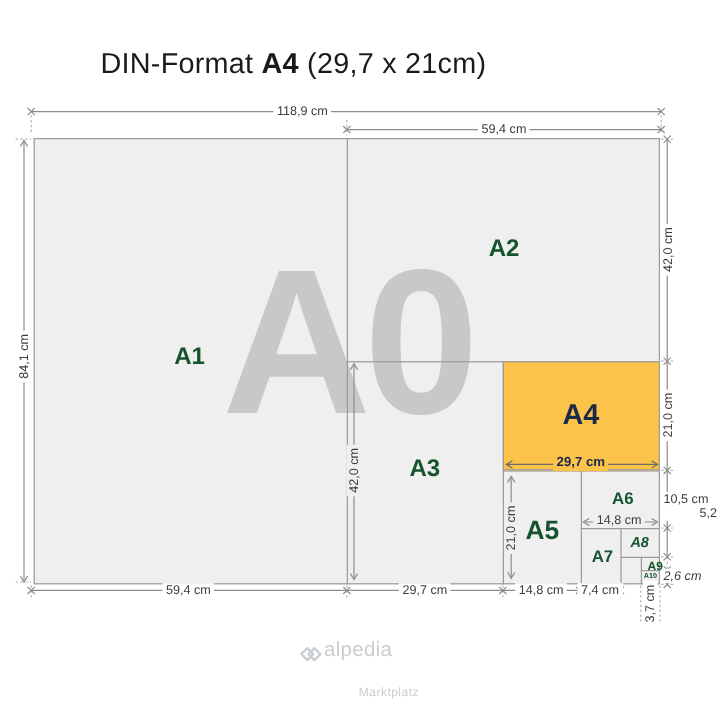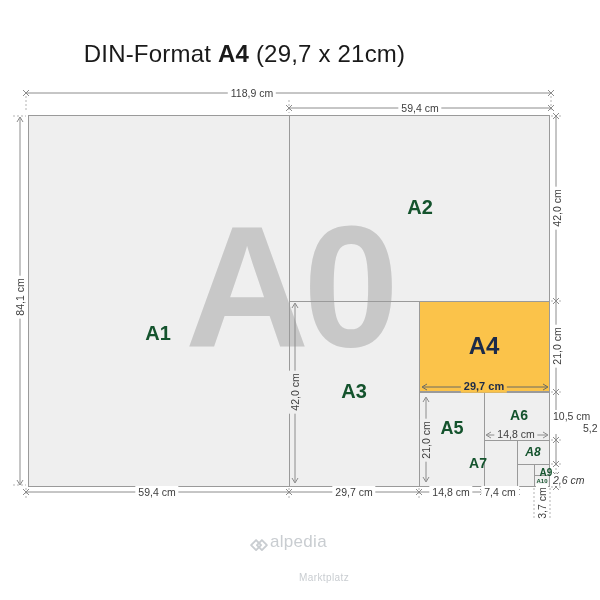--- a/index.html
+++ b/index.html
@@ -140,27 +140,27 @@
 <span class="dim" style="left:157px;top:492px;">59,4 cm</span>
 <span class="dim" style="left:354px;top:492px;">29,7 cm</span>
 <span class="dim" style="left:451px;top:492px;">14,8 cm</span>
 <span class="dim" style="left:500px;top:492px;">7,4 cm</span>
 <span class="dim rot" style="left:542px;top:503px;">3,7 cm</span>
 <span class="dim rot onpaper" style="left:295px;top:392px;">42,0 cm</span>
 <span class="dim rot onpaper" style="left:426px;top:440px;">21,0 cm</span>
 <span class="dim onorange" style="left:484px;top:386px;">29,7 cm</span>
 <span class="dim onpaper" style="left:516px;top:434px;">14,8 cm</span>
 
-<span class="fmt" style="left:158px;top:297px;font-size:20px;margin-top:36px;">A1</span>
+<span class="fmt" style="left:158px;top:297px;font-size:20px;">A1</span>
 <span class="fmt" style="left:420px;top:207px;font-size:20px;">A2</span>
 <span class="fmt" style="left:354px;top:391px;font-size:20px;">A3</span>
 <span class="fmt" style="left:484px;top:346px;font-size:24px;color:#1b2a49;">A4</span>
-<span class="fmt" style="left:452px;top:428px;font-size:18px;text-align:center;">A5</span>
+<span class="fmt" style="left:452px;top:442px;font-size:22px;text-align:center;">A5</span>
 <span class="fmt" style="left:519px;top:415px;font-size:14px;">A6</span>
-<span class="fmt" style="left:478px;top:463px;font-size:14px;">A7</span>
+<span class="fmt" style="left:502px;top:463px;font-size:14px;">A7</span>
 <span class="fmt" style="left:533px;top:452px;font-size:12px;font-style:italic;">A8</span>
 <span class="fmt" style="left:526px;top:473px;font-size:10px;margin-left:20px;">A9</span>
 <span class="fmt" style="left:542px;top:481px;font-size:6px;">A10</span>
 
 <svg class="abs" style="left:249px;top:536px;" width="20" height="19" viewBox="0 0 24 20">
   <g fill="none" stroke="#c9cdd1" stroke-width="2.2" stroke-linejoin="round">
     <path d="M2.5,9.5 L8.5,3.5 L14.5,9.5 L8.5,15.5 Z"></path>
     <path d="M9.5,9.5 L15.5,3.5 L21.5,9.5 L15.5,15.5 Z"></path>
   </g>
 </svg>

